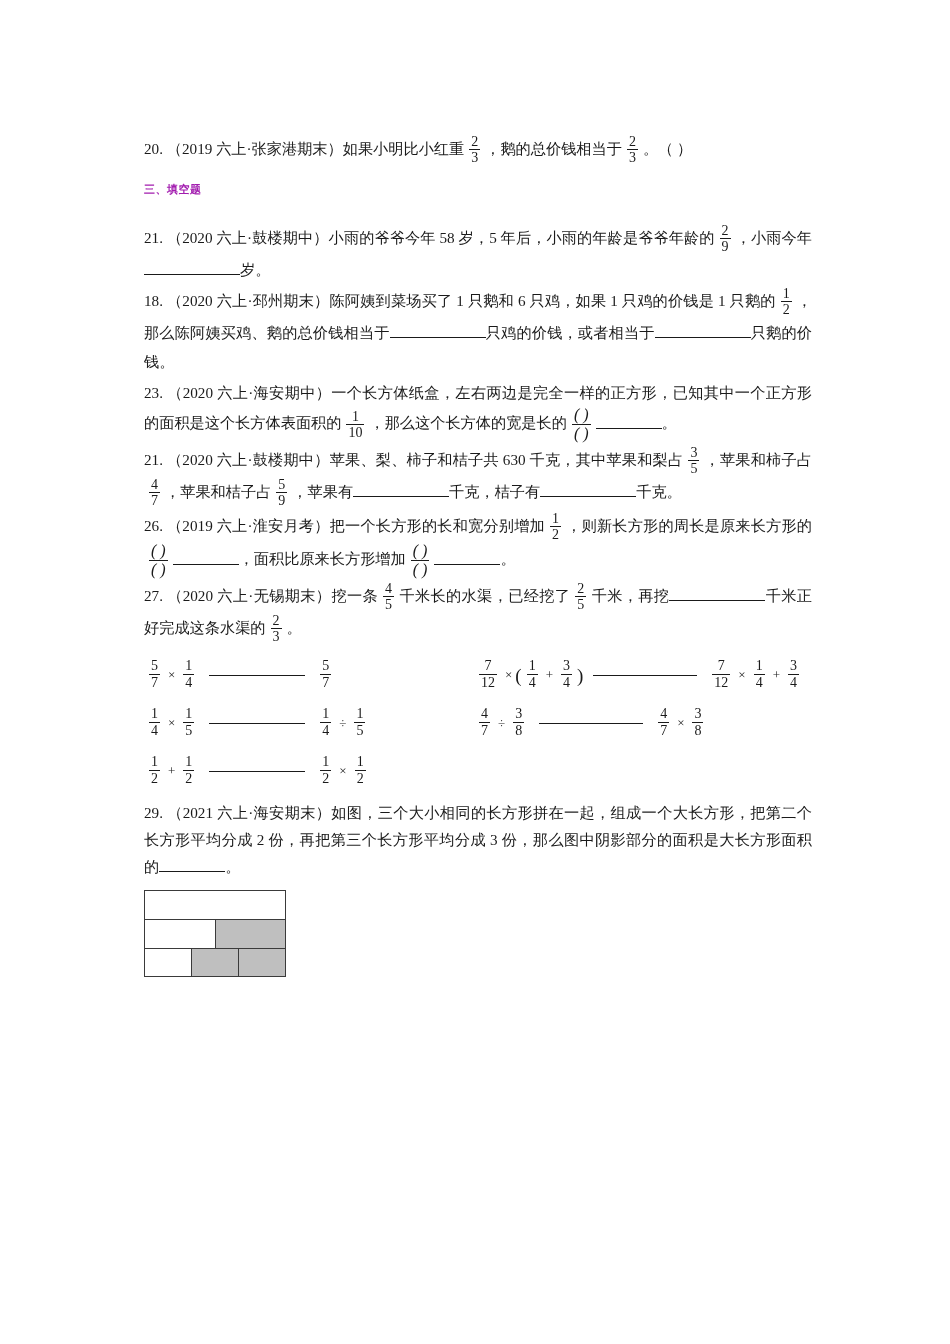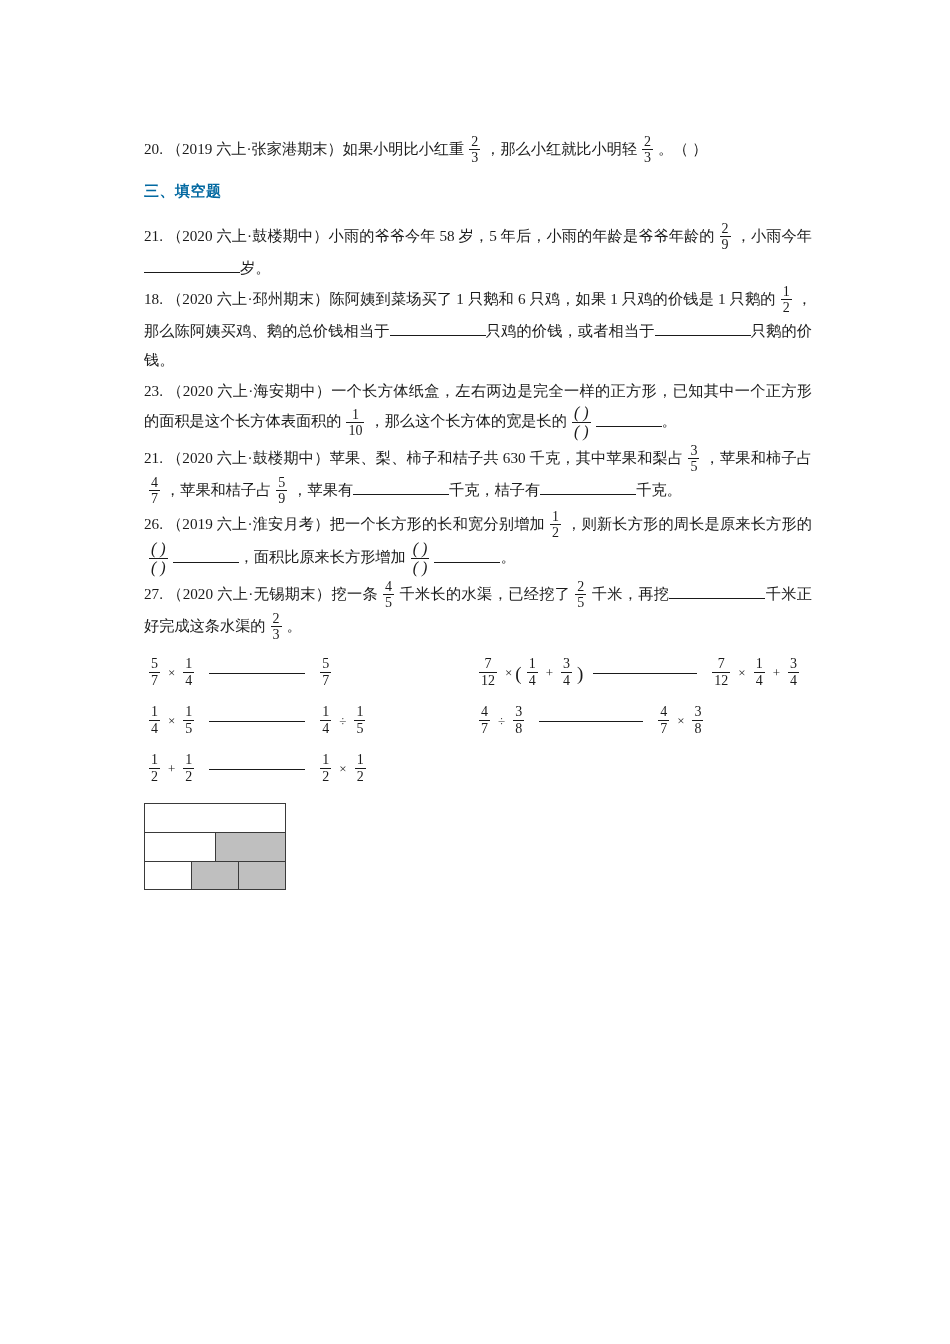--- a/index.html
+++ b/index.html
@@ -21,25 +21,25 @@
     height: 1344px;
   }
   .q {
     font-size: 15.2px;
     line-height: 29px;
     text-align: justify;
     margin: 0 0 2px 0;
   }
   .q.tight { margin-bottom: 0; }
   .section-head {
-    color: #0369a1;
+    color: #a21caf;
     font-weight: bold;
-    font-size: 15px;
+    font-size: 11px;
     font-family: "Liberation Sans", "DejaVu Sans", sans-serif;
-    margin: 16px 0 20px 0;
+    margin: 16px 0 26px 0;
     letter-spacing: 0.5px;
   }
   
   .frac {
     display: inline-block;
     vertical-align: middle;
     text-align: center;
     font-size: 14px;
     line-height: 1.08;
     margin: 0 5px;
@@ -95,21 +95,21 @@
   .dia-cell + .dia-cell { border-left: 1.6px solid #3a3a3a; }
   .dia-cell.shaded { background: #bfbfbf; }
 </style>
 </head>
 <body>
 
 <div class="page">
 
   <p class="q" style="margin-top:118px;">
     <span>20.</span>
-    <span>（2019 六上·张家港期末）</span><span>如果小明比小红重</span><span class="frac"><span class="num">2</span><span class="den">3</span></span><span>，那么小红就比小明轻</span><span class="frac"><span class="num">2</span><span class="den">3</span></span><span>。（        ）</span>
+    <span>（2019 六上·张家港期末）</span><span>如果小明比小红重</span><span class="frac"><span class="num">2</span><span class="den">3</span></span><span>，鹅的总价钱相当于</span><span class="frac"><span class="num">2</span><span class="den">3</span></span><span>。（        ）</span>
   </p>
 
   <div class="section-head">三、填空题</div>
 
   <p class="q">
     <span>21.</span>
     <span>（2020 六上·鼓楼期中）</span><span>小雨的爷爷今年 58 岁，5 年后，小雨的年龄是爷爷年龄的</span><span class="frac"><span class="num">2</span><span class="den">9</span></span><span>，小雨今年</span><span class="blank w1"></span><span>岁。</span>
   </p>
 
   <p class="q">
@@ -273,20 +273,24 @@
             <span class="frac">
               <span class="num">1</span>
               <span class="den">2</span>
             </span>
           </span>
         </div>
         <div class="cmp-col-b"></div>
       </div>
     </div>
 
+  <p class="q" style="line-height:27px; margin-top:2px;">
+    <span>29.</span>
+    <span>（2021 六上·海安期末）</span><span>如图，三个大小相同的长方形拼在一起，组成一个大长方形，把第二个长方形平均分成 2 份，再把第三个长方形平均分成 3 份，那么图中阴影部分的面积是大长方形面积的</span><span class="blank w3"></span><span>。</span>
+  </p>
   <div class="diagram" id="q29-diagram">
       <div class="dia-row">
         <div class="dia-cell"></div>
       </div>
       <div class="dia-row">
         <div class="dia-cell"></div>
         <div class="dia-cell shaded"></div>
       </div>
       <div class="dia-row">
         <div class="dia-cell"></div>

